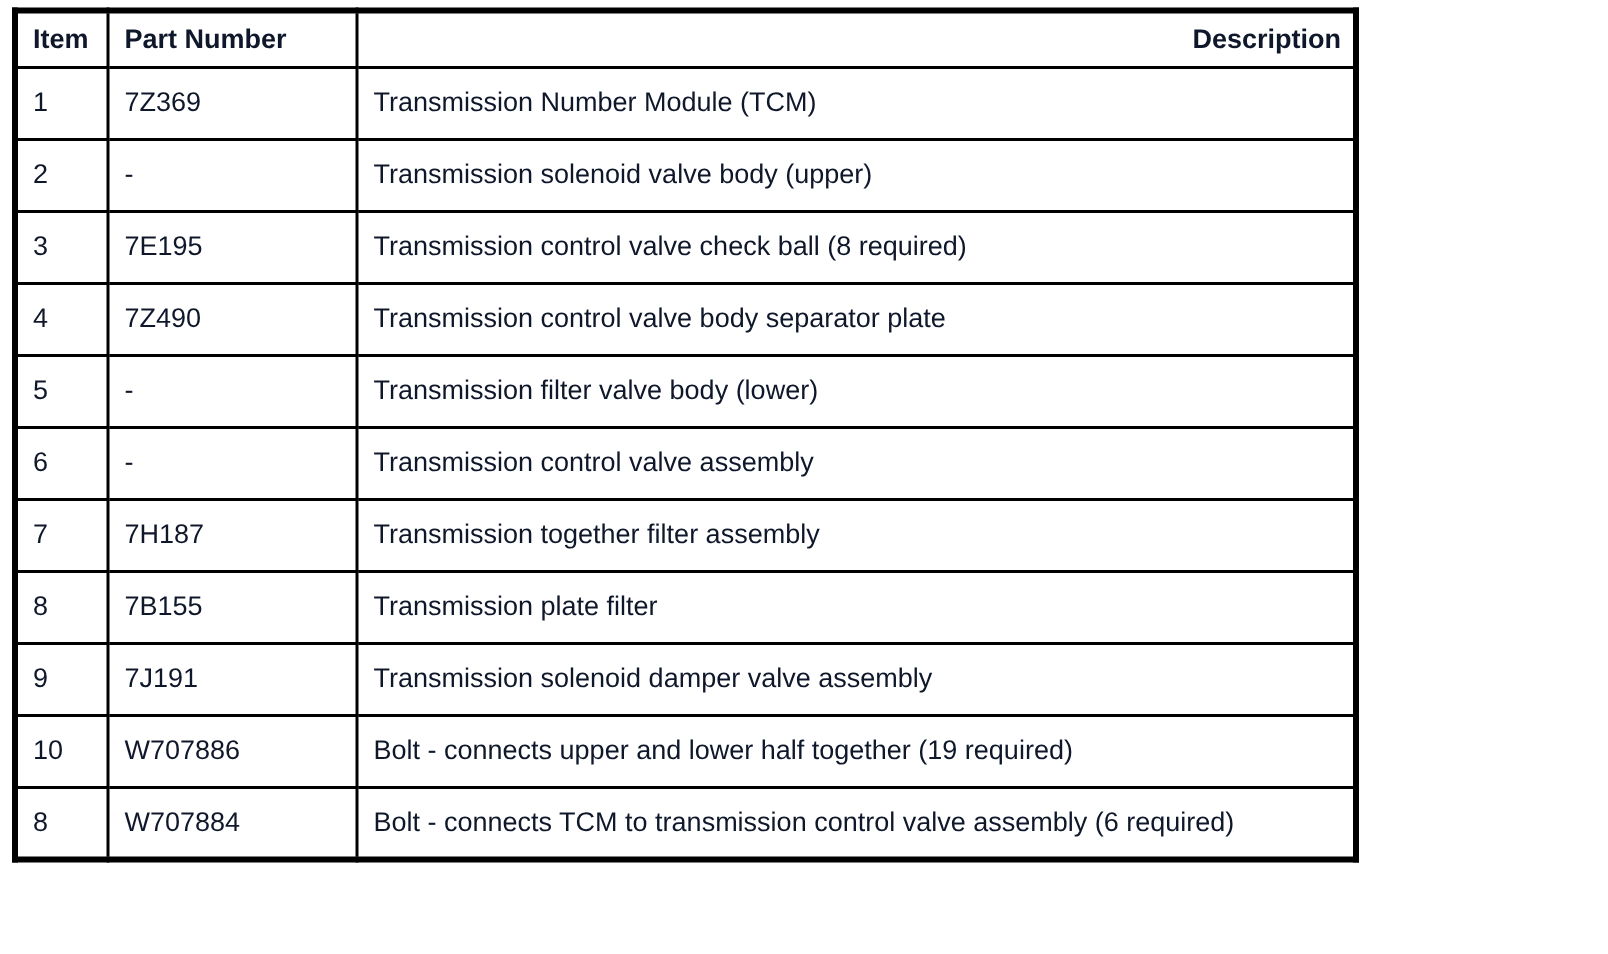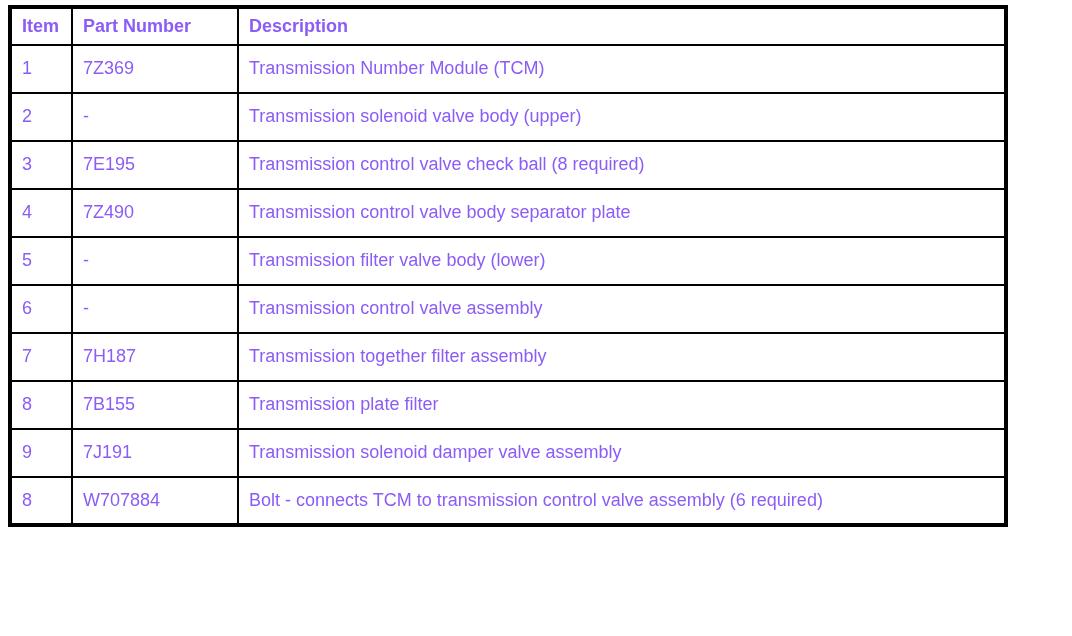--- a/index.html
+++ b/index.html
@@ -10,23 +10,23 @@
     font-family: "Liberation Sans", "DejaVu Sans", sans-serif;
     overflow: hidden;
   }
   .page {
     width: 1072px;
     height: 636px;
     padding: 5px 6px 6px 8px;
   }
   table.parts-table {
     border-collapse: collapse;
-    width: 1000px;
+    width: 898px;
     table-layout: fixed;
-    color: #8b5cf6;
+    color: #0f172a;
   }
   table.parts-table, table.parts-table th, table.parts-table td {
     border: 2px solid #000000;
   }
   table.parts-table {
     border: 4px solid #000000;
   }
   th, td {
     font-size: 18px;
     line-height: 1.2;
@@ -34,21 +34,21 @@
     padding: 4px 8px 4px 10px;
     overflow: hidden;
     white-space: nowrap;
   }
   thead th {
     font-weight: bold;
     height: 38px;
     text-align: left;
   }
   thead th.col-description {
-    text-align: left;
+    text-align: right;
   }
   tbody td {
     font-weight: normal;
     height: 48px;
     text-align: left;
   }
   col.c-item { width: 62px; }
   col.c-part { width: 166px; }
   col.c-desc { width: auto; }
 </style>
@@ -109,19 +109,24 @@
         <td>8</td>
         <td>7B155</td>
         <td>Transmission plate filter</td>
       </tr>
       <tr>
         <td>9</td>
         <td>7J191</td>
         <td>Transmission solenoid damper valve assembly</td>
       </tr>
       <tr>
+        <td>10</td>
+        <td>W707886</td>
+        <td>Bolt - connects upper and lower half together (19 required)</td>
+      </tr>
+      <tr>
         <td>8</td>
         <td>W707884</td>
         <td>Bolt - connects TCM to transmission control valve assembly (6 required)</td>
       </tr>
     </tbody>
   </table>
 </div>
 
 </body></html>

